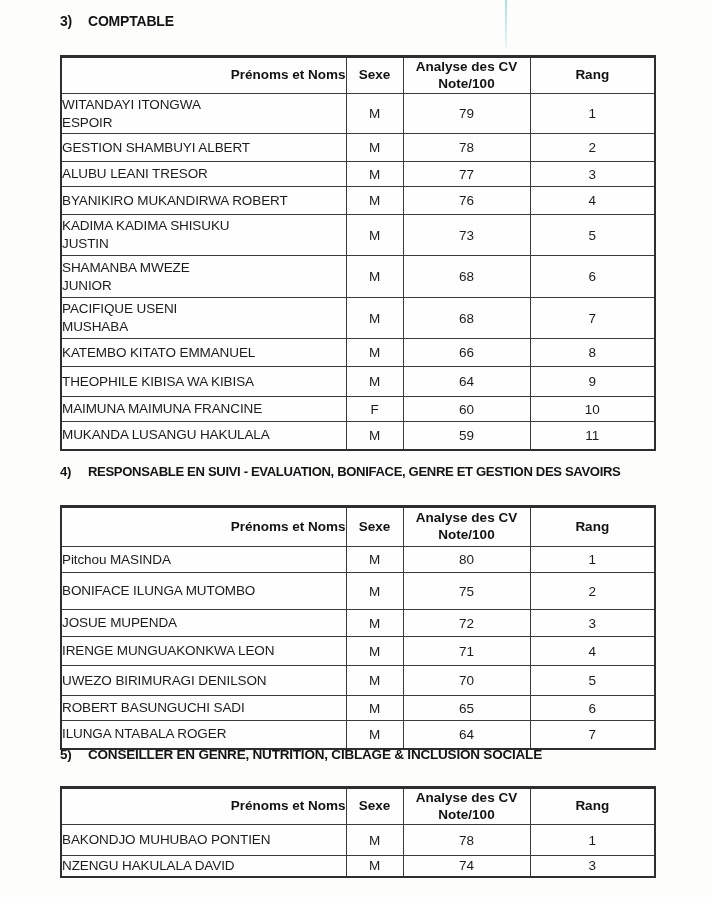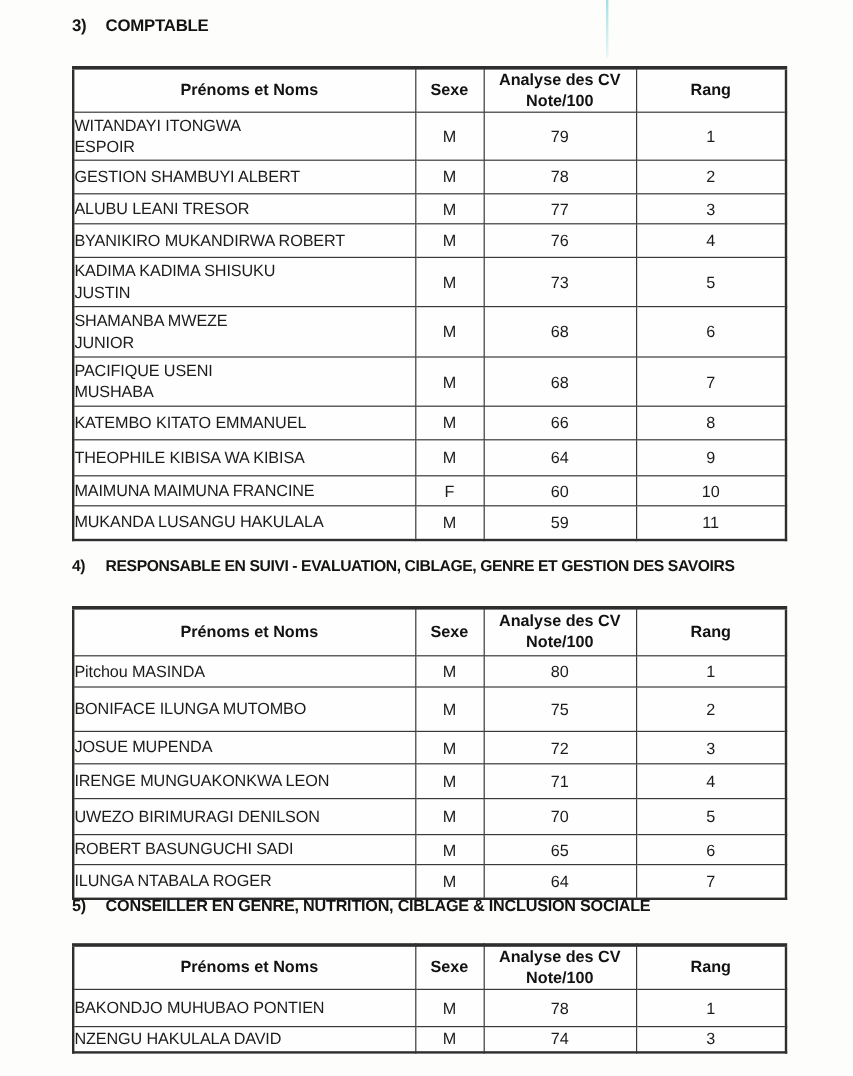--- a/index.html
+++ b/index.html
@@ -48,21 +48,21 @@
     font-size: 13.5px;
     vertical-align: middle;
     overflow: hidden;
   }
   .rank-table th {
     font-weight: 700;
     color: #121212;
     text-align: center;
     line-height: 1.25;
   }
-  .rank-table th.col-name { text-align: center; padding-left: 8px; }
+  .rank-table th.col-name { text-align: right; padding-left: 8px; }
   .rank-table td.cell-name {
     text-align: left;
     padding-left: 0;
     white-space: pre-line;
     line-height: 1.3;
     letter-spacing: -0.1px;
   }
   .rank-table td.cell-center { text-align: center; }
   .score-head span { display: block; }
 
@@ -178,21 +178,21 @@
       <td class="cell-name">MUKANDA LUSANGU HAKULALA</td>
       <td class="cell-center">M</td>
       <td class="cell-center">59</td>
       <td class="cell-center">11</td>
     </tr>
   </tbody>
     </table>
 
   <div class="heading" id="heading-4">
     <span class="num">4)</span>
-    <span class="ttl">RESPONSABLE EN SUIVI - EVALUATION, CIBLAGE, GENRE ET GESTION DES SAVOIRS</span>
+    <span class="ttl">RESPONSABLE EN SUIVI - EVALUATION, BONIFACE, GENRE ET GESTION DES SAVOIRS</span>
   </div>
 
   <table class="rank-table" id="table-2">
     <colgroup>
         <col style="width:285px">
         <col style="width:57px">
         <col style="width:127px">
         <col style="width:125px">
       </colgroup>
     <tbody>

